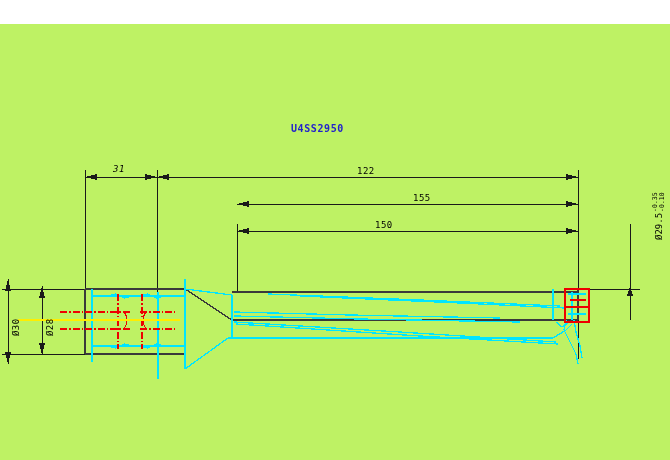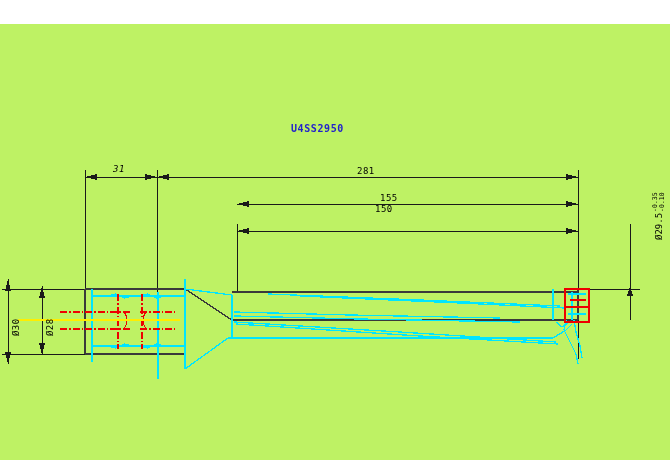--- a/index.html
+++ b/index.html
@@ -33,22 +33,22 @@
   #title-label {
     left: 291px;
     top: 99px;
     font-size: 10px;
     letter-spacing: 0.6px;
     font-weight: bold;
     color: #2222cc;
   }
   #dim-31-label  { left: 113px; top: 140px; font-size: 9px; letter-spacing: 0.5px; font-style: italic; }
   #dim-185-label { left: 357px; top: 142px; font-size: 9px; letter-spacing: 0.5px; }
-  #dim-155-label { left: 380px; top: 169px; font-size: 9px; letter-spacing: 0.5px; }
-  #dim-150-label { left: 375px; top: 180px; font-size: 9px; letter-spacing: 0.5px; }
+  #dim-155-label { left: 413px; top: 169px; font-size: 9px; letter-spacing: 0.5px; }
+  #dim-150-label { left: 375px; top: 196px; font-size: 9px; letter-spacing: 0.5px; }
 
   .vlabel {
     position: absolute;
     font-family: "DejaVu Sans Mono", monospace;
     font-size: 9px;
     letter-spacing: 0.4px;
     white-space: pre;
     color: #000000;
     transform-origin: 0 0;
     transform: rotate(-90deg);
@@ -207,21 +207,21 @@
     </g>
 
     <line x1="18" y1="296" x2="180" y2="296" stroke="#ffee00" stroke-width="1.6"></line>
 
   </svg>
 
   <div class="txt" id="title-label">U4SS2950</div>
 
   <div class="txt" id="dim-31-label">31</div>
 
-  <div class="txt" id="dim-185-label">281</div>
+  <div class="txt" id="dim-185-label">122</div>
 
   <div class="txt" id="dim-155-label">155</div>
 
   <div class="txt" id="dim-150-label">150</div>
 
   <div class="vlabel" id="dia-30-label">Ø30</div>
 
   <div class="vlabel" id="dia-28-label">Ø28</div>
 
   <div id="dia-tip-group">

